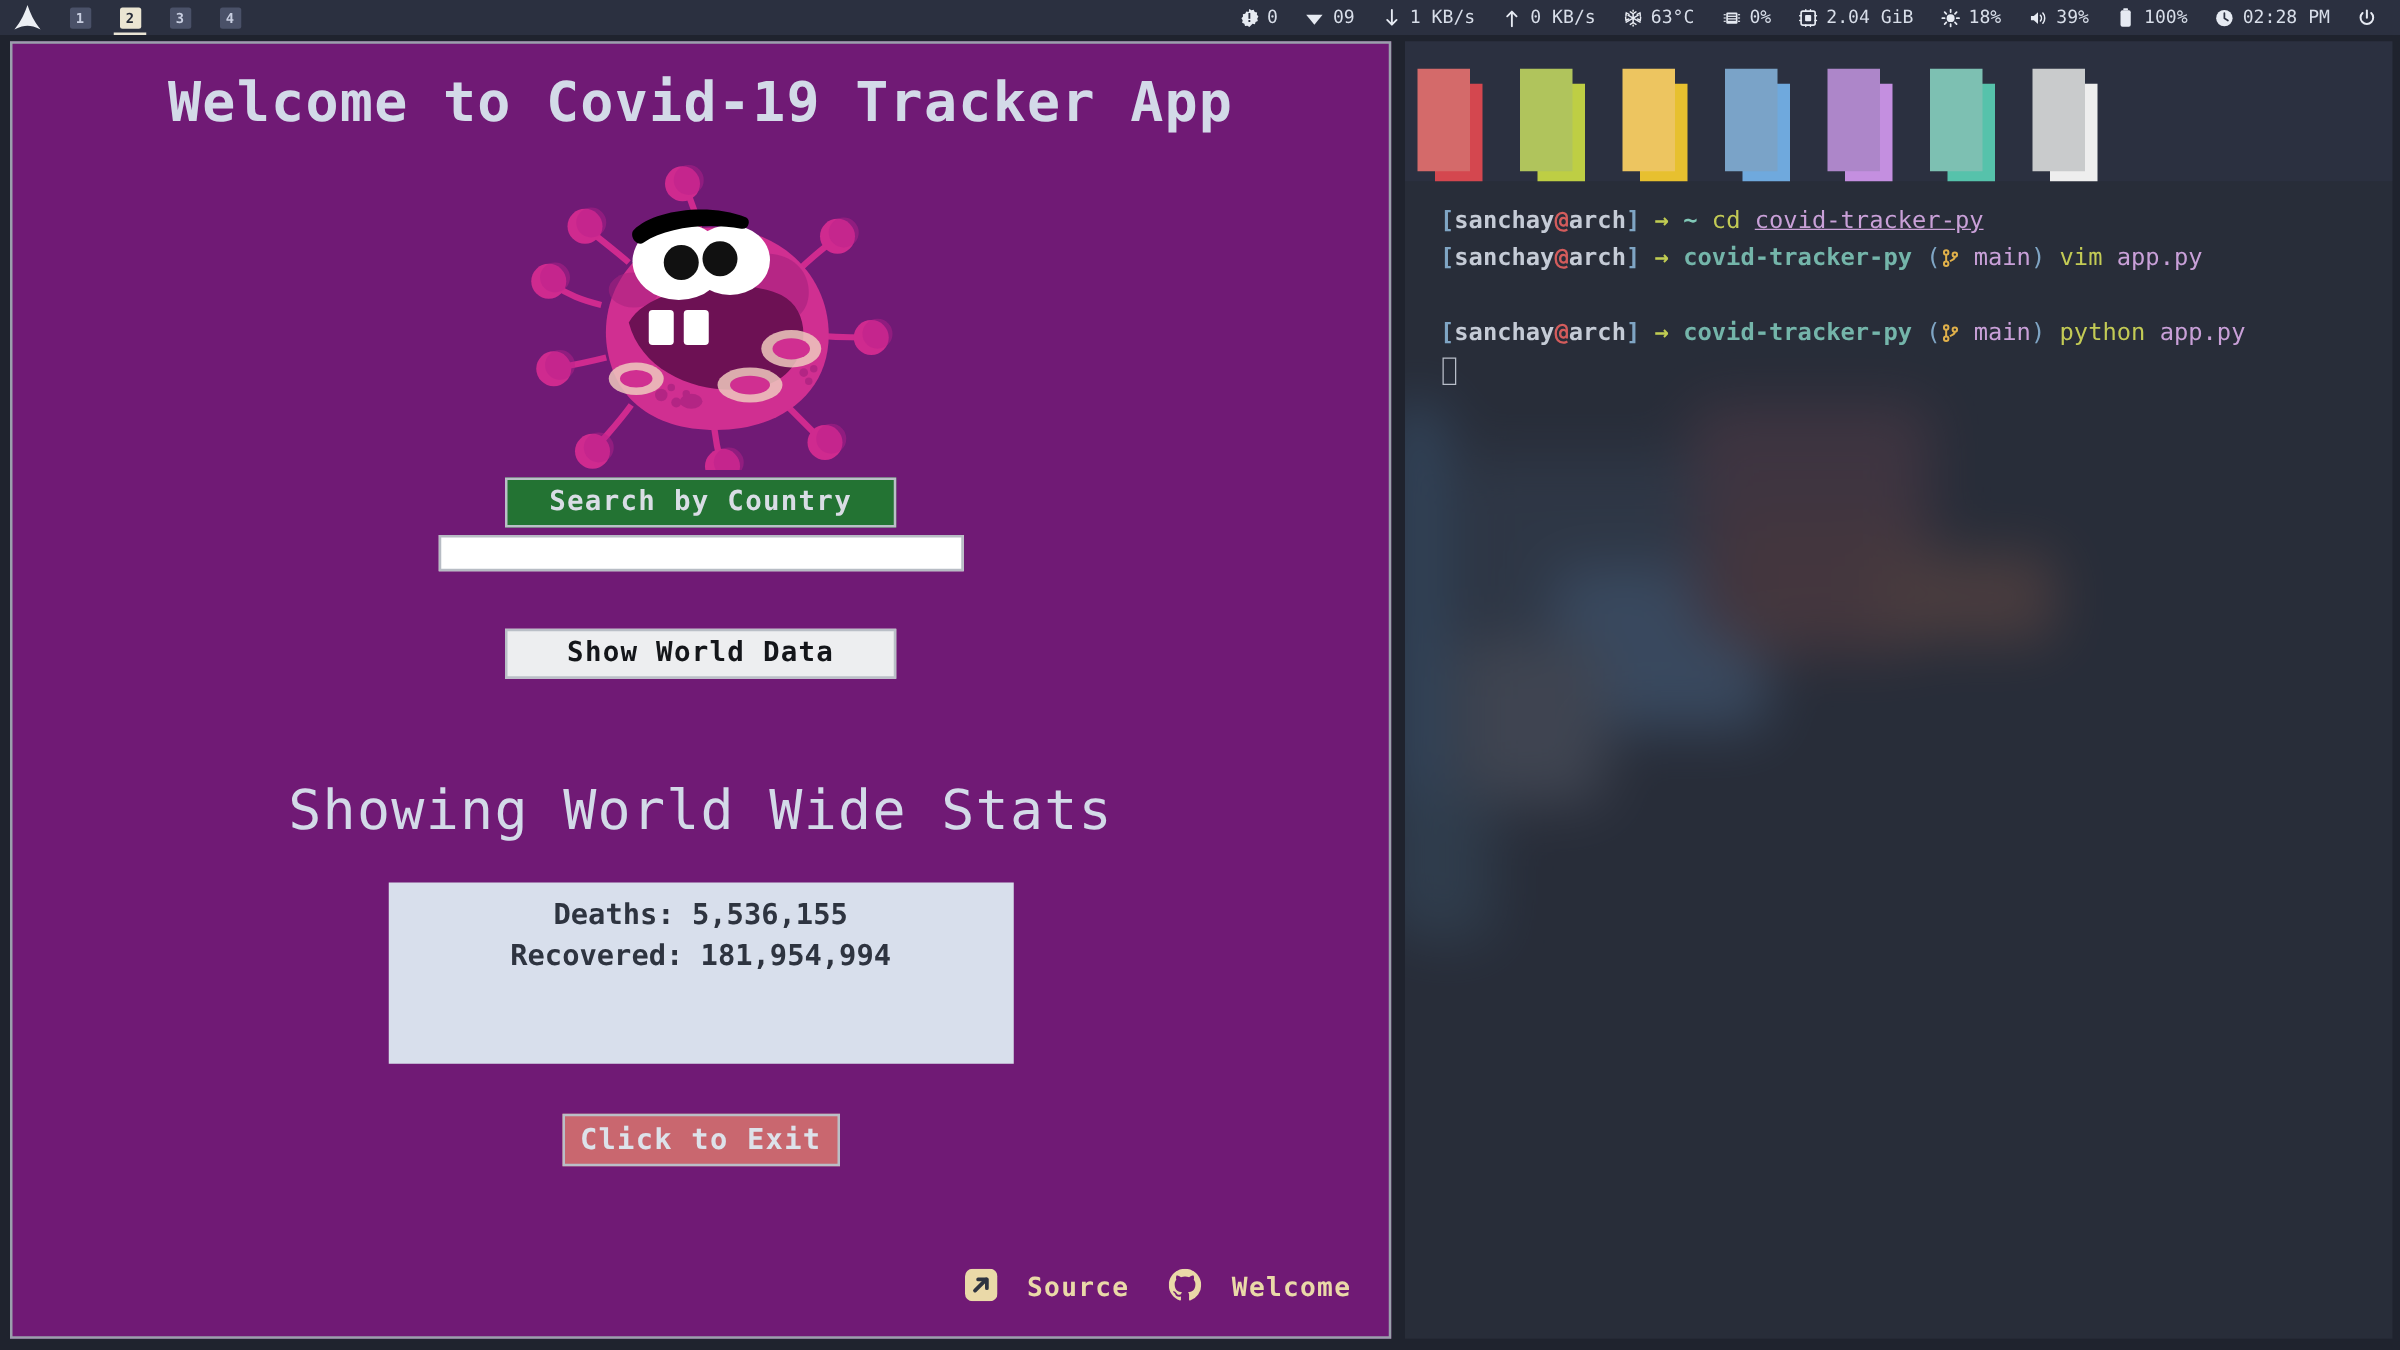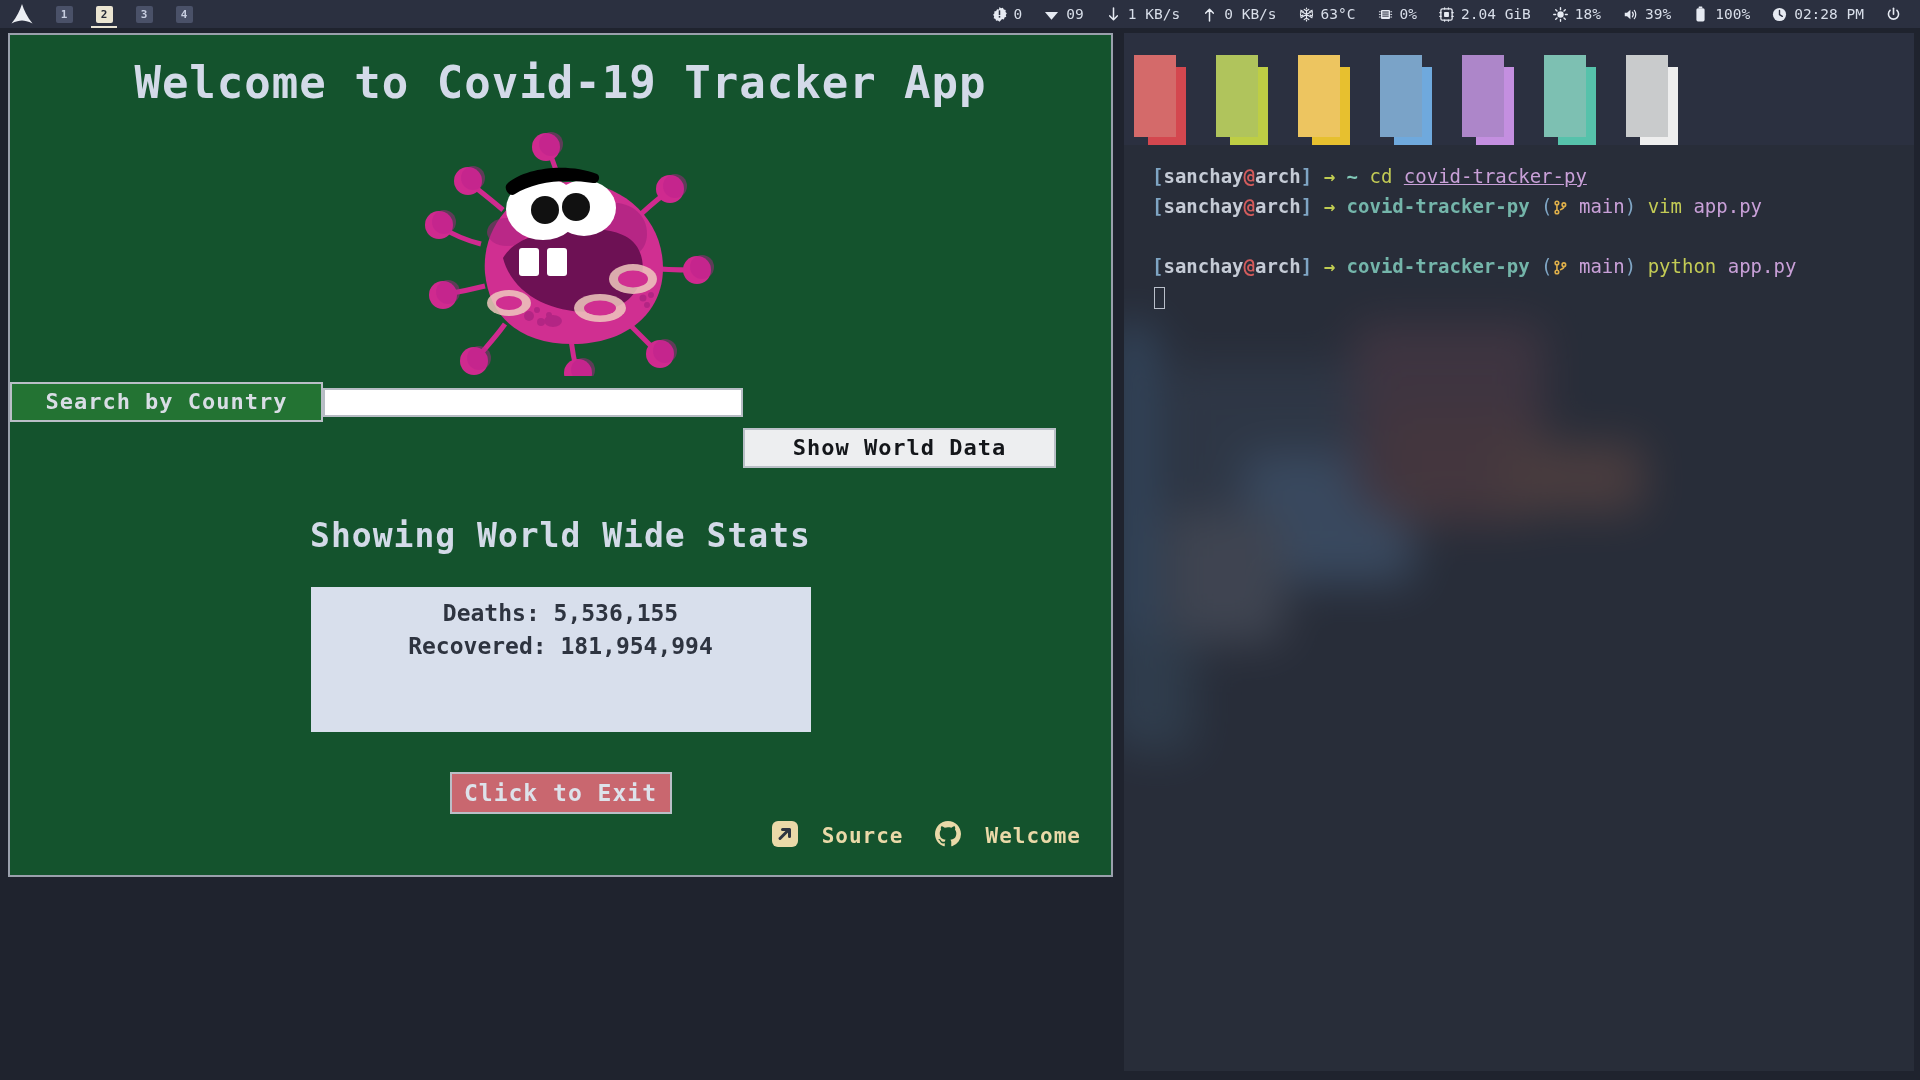--- a/index.html
+++ b/index.html
@@ -50,38 +50,38 @@
     font-size: 14.5px; color: #d8dee9;
     white-space: nowrap;
     font-family: "DejaVu Sans Mono", monospace;
   }
   .sb-item .ico { display: flex; align-items: center; justify-content: center; width: 15px; height: 15px; }
   .sb-item .val { letter-spacing: 0px; }
 
   
   #appwin {
     position: absolute; left: 8px; top: 33px;
-    width: 1105px; height: 844px;
-    background: #14532d;
+    width: 1105px; height: 1038px;
+    background: #701a75;
     border: 2px solid #9aa0ac;
   }
   #app-title {
     text-align: center;
     margin-top: 22px;
     color: #d3dae8;
     font-size: 44px;
     font-weight: bold;
     font-family: "DejaVu Sans Mono", monospace;
     letter-spacing: 1px;
   }
   #virus-wrap {
     display: flex; justify-content: center; align-items: center;
     margin-top: 4px; height: 270px;
   }
-  #controls { display: flex; flex-direction: row; }
+  #controls { display: flex; flex-direction: column; align-items: center; }
   .btn {
     font-family: "DejaVu Sans Mono", monospace;
     font-size: 22px; font-weight: bold;
     text-align: center;
     cursor: pointer;
     border: 2px solid #babfc7;
     line-height: 1;
   }
   #btn-search {
     width: 313px; height: 40px;
@@ -102,23 +102,23 @@
   }
   #btn-world {
     width: 313px; height: 40px;
     margin-top: 46px;
     background: #edeef0; color: #14161a;
     display: flex; align-items: center; justify-content: center;
     letter-spacing: 1px;
   }
   #stats-heading {
     text-align: center;
-    margin-top: 48px;
+    margin-top: 80px;
     color: #d3dae8;
-    font-size: 33px; font-weight: bold;
+    font-size: 44px; font-weight: normal;
     font-family: "DejaVu Sans Mono", monospace;
     letter-spacing: 1px;
   }
   #stats-box {
     width: 500px; height: 145px;
     margin: 32px auto 0;
     background: #d8dfec;
     display: flex; flex-direction: column; align-items: center;
     padding-top: 10px;
   }

